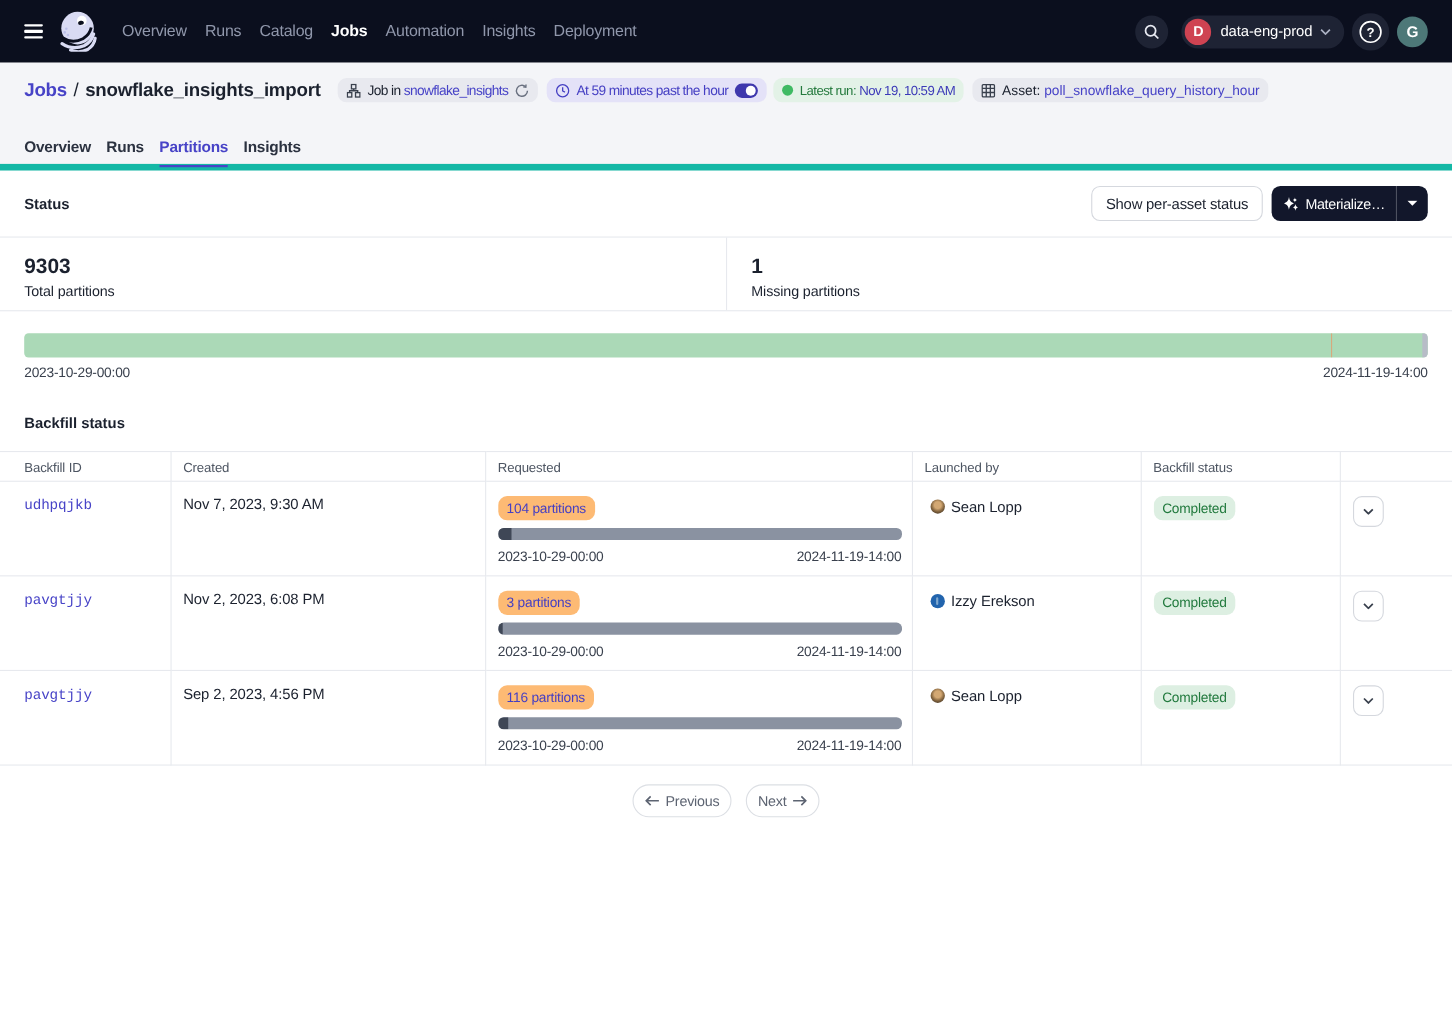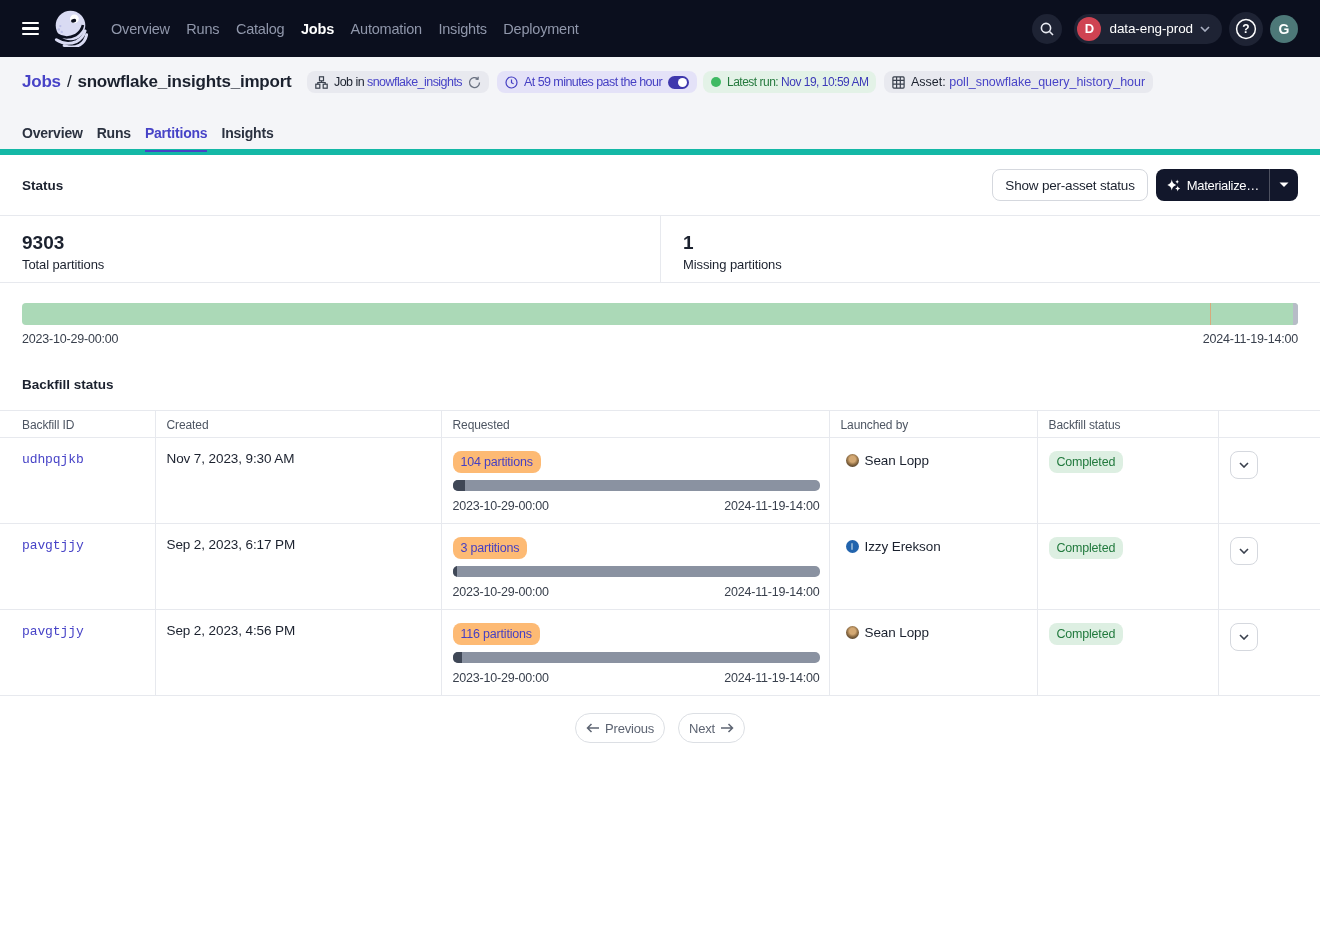--- a/index.html
+++ b/index.html
@@ -256,21 +256,21 @@
       <td>
           <div class="rowbtn">
             <svg width="10" height="6" viewBox="0 0 10 6" fill="none" stroke="#39404d" stroke-width="1.6">
               <path d="M1 1 L5 5 L9 1"></path>
             </svg>
           </div>
         </td>
     </tr>
     <tr>
       <td><a class="mono" href="#">pavgtjjy</a></td>
-      <td>Sep 2, 2023, 6:17 PM</td>
+      <td>Nov 2, 2023, 6:08 PM</td>
       <td><span class="chip">3 partitions</span><div class="rbar">
             <span class="dk" style="width:4px"></span>
           </div><div class="rdates">
             <span>2023-10-29-00:00</span>
             <span>2024-11-19-14:00</span>
           </div></td>
       <td>
           <div class="lby"><span class="av izzy"></span>Izzy Erekson</div>
         </td>
       <td><span class="done">Completed</span></td>

